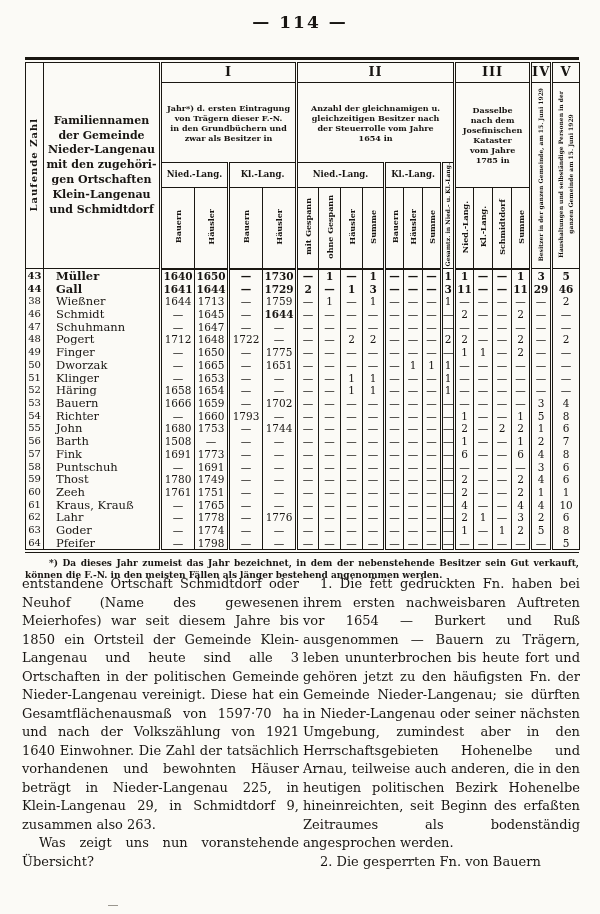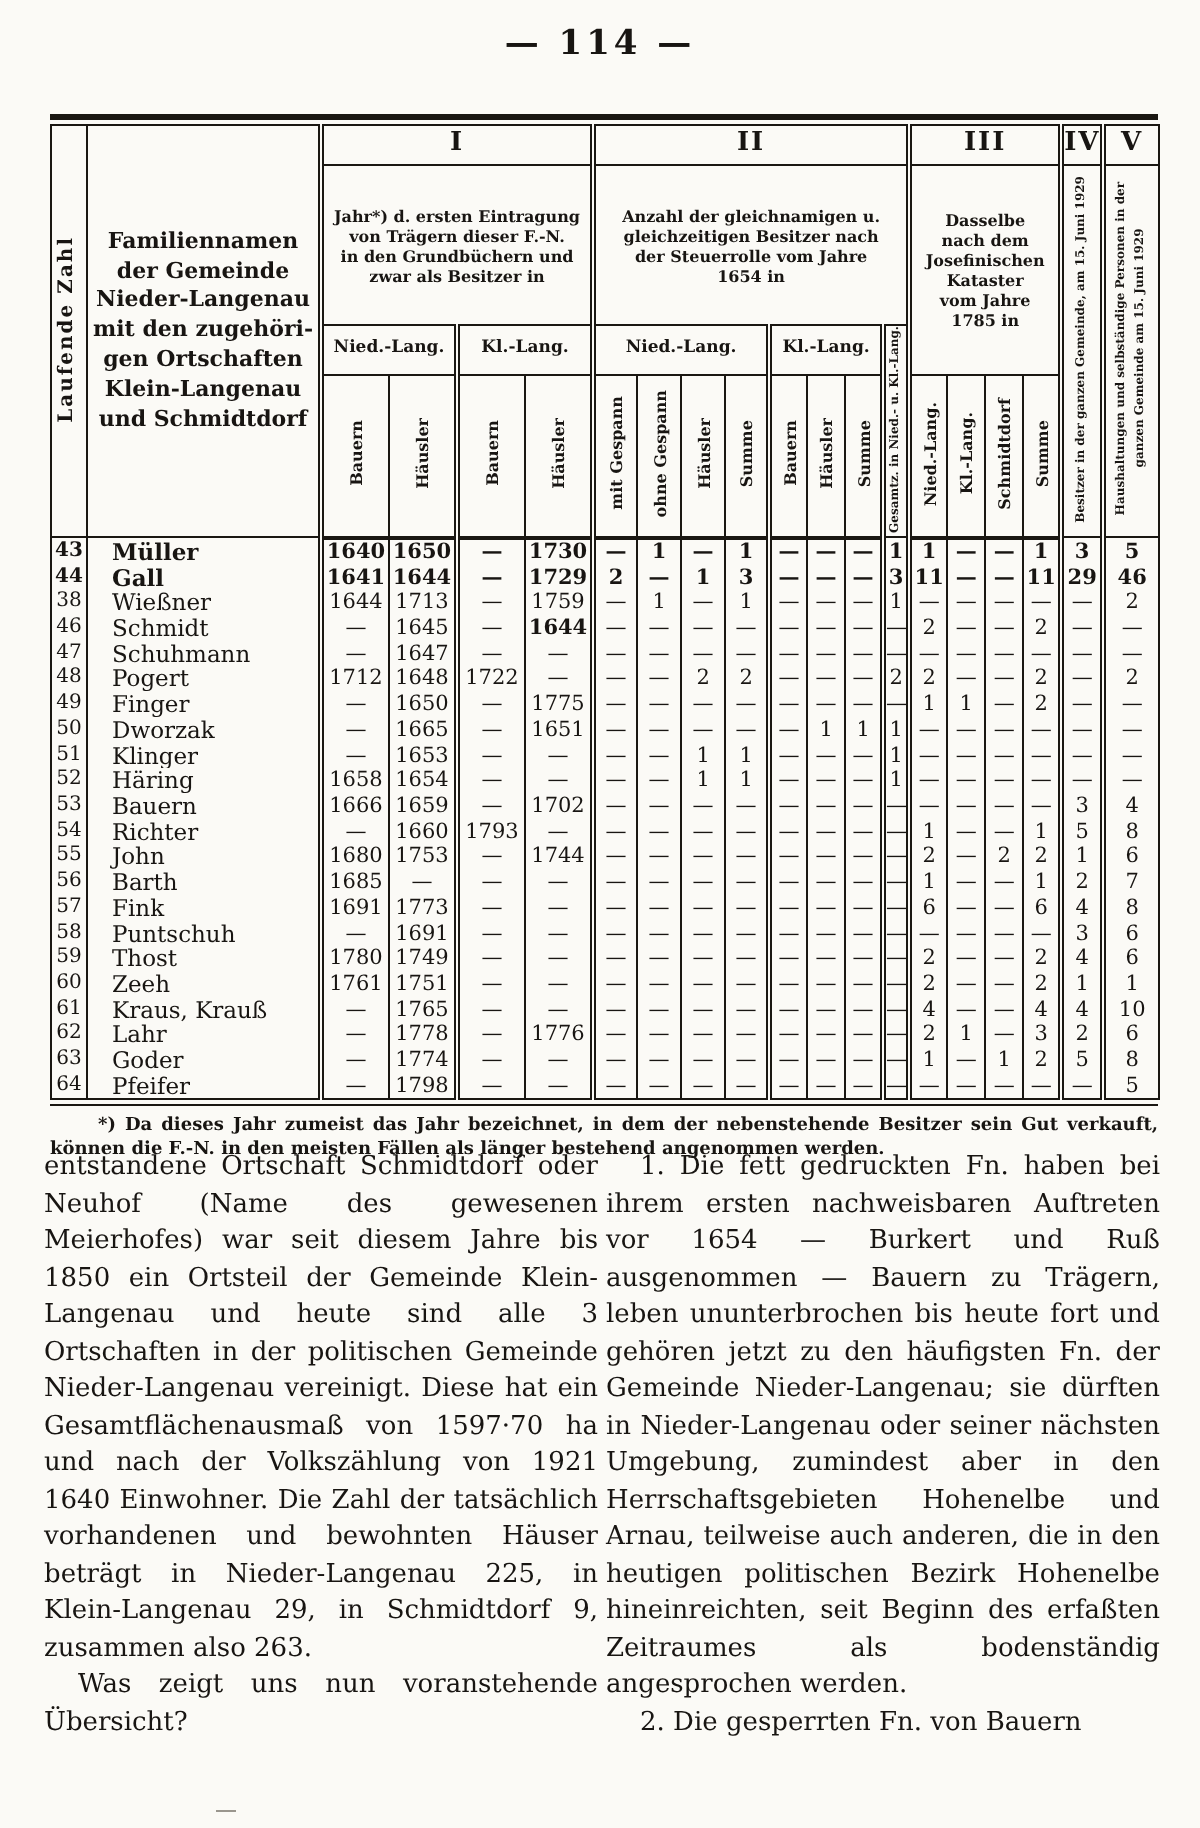--- a/index.html
+++ b/index.html
@@ -431,21 +431,21 @@
         <td class="gd">2</td>
         <td>—</td>
         <td>2</td>
         <td>2</td>
         <td class="gd">1</td>
         <td class="gd">6</td>
       </tr>
       <tr>
         <td class="num">56</td>
         <td class="name">Barth</td>
-        <td class="gd">1685</td>
+        <td class="gd">1508</td>
         <td>—</td>
         <td class="gd">—</td>
         <td>—</td>
         <td class="gd">—</td>
         <td>—</td>
         <td>—</td>
         <td>—</td>
         <td class="gd">—</td>
         <td>—</td>
         <td>—</td>

